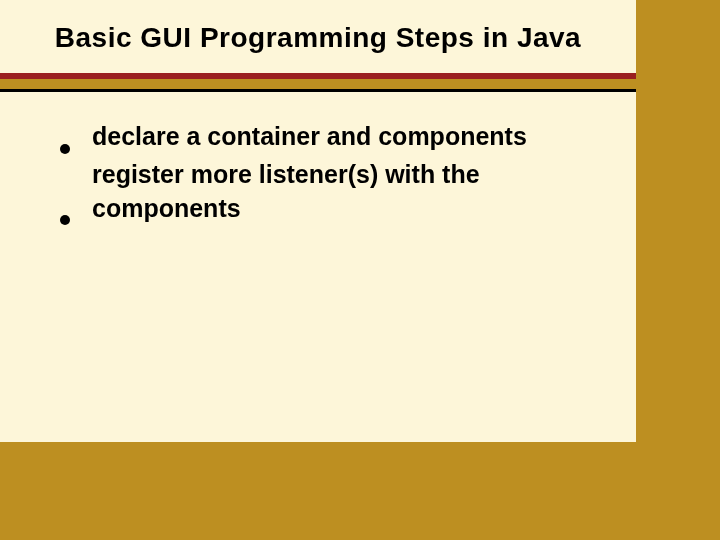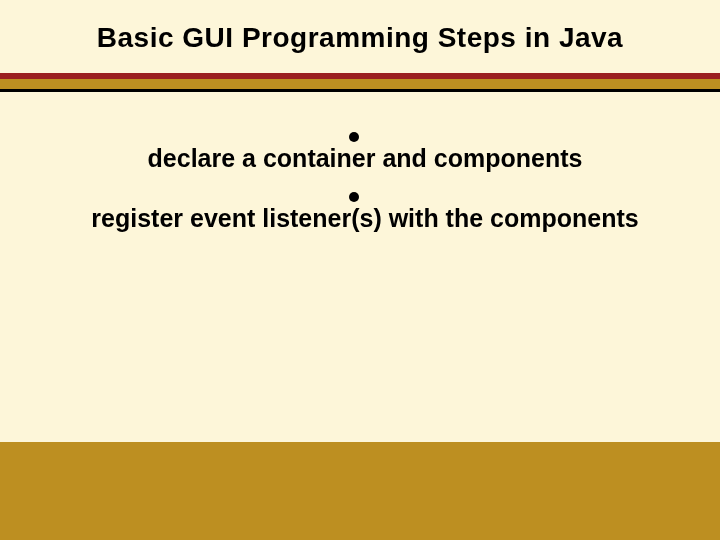--- a/index.html
+++ b/index.html
@@ -4,21 +4,21 @@
 <style>
   * { margin: 0; padding: 0; box-sizing: border-box; }
   body {
     width: 720px;
     height: 540px;
     background: #bd8f21;
     font-family: Arial, Helvetica, sans-serif;
     overflow: hidden;
   }
   .slide {
-    width: 720px;
+    width: 636px;
     height: 540px;
     position: relative;
   }
   .title-area {
     background: #fdf6d9;
     padding: 20px 40px 18px 40px;
     text-align: center;
   }
   .title-area h1 {
     font-size: 28px;
@@ -45,23 +45,22 @@
   .content-area {
     background: #fdf6d9;
     padding: 28px 50px 60px 60px;
     min-height: 350px;
   }
   .bullet-list {
     list-style: none;
   }
   .bullet-item {
     display: flex;
-    align-items: center;
+    align-items: flex-end;
     margin-bottom: 4px;
-    flex-direction: column;
   }
   .bullet-dot {
     width: 10px;
     height: 10px;
     background: #000;
     border-radius: 50%;
     flex-shrink: 0;
     margin-top: 12px;
     margin-right: 22px;
   }
@@ -96,20 +95,20 @@
   </div>
 
   <div class="content-area">
     <ul class="bullet-list">
       <li class="bullet-item">
         <span class="bullet-dot"></span>
         <span class="bullet-text">declare a container and components</span>
       </li>
       <li class="bullet-item">
         <span class="bullet-dot"></span>
-        <span class="bullet-text">register event listener(s) with the components</span>
+        <span class="bullet-text">register more listener(s) with the components</span>
       </li>
     </ul>
   </div>
 
   <div class="footer"></div>
 
 </div>
 
 </body></html>

